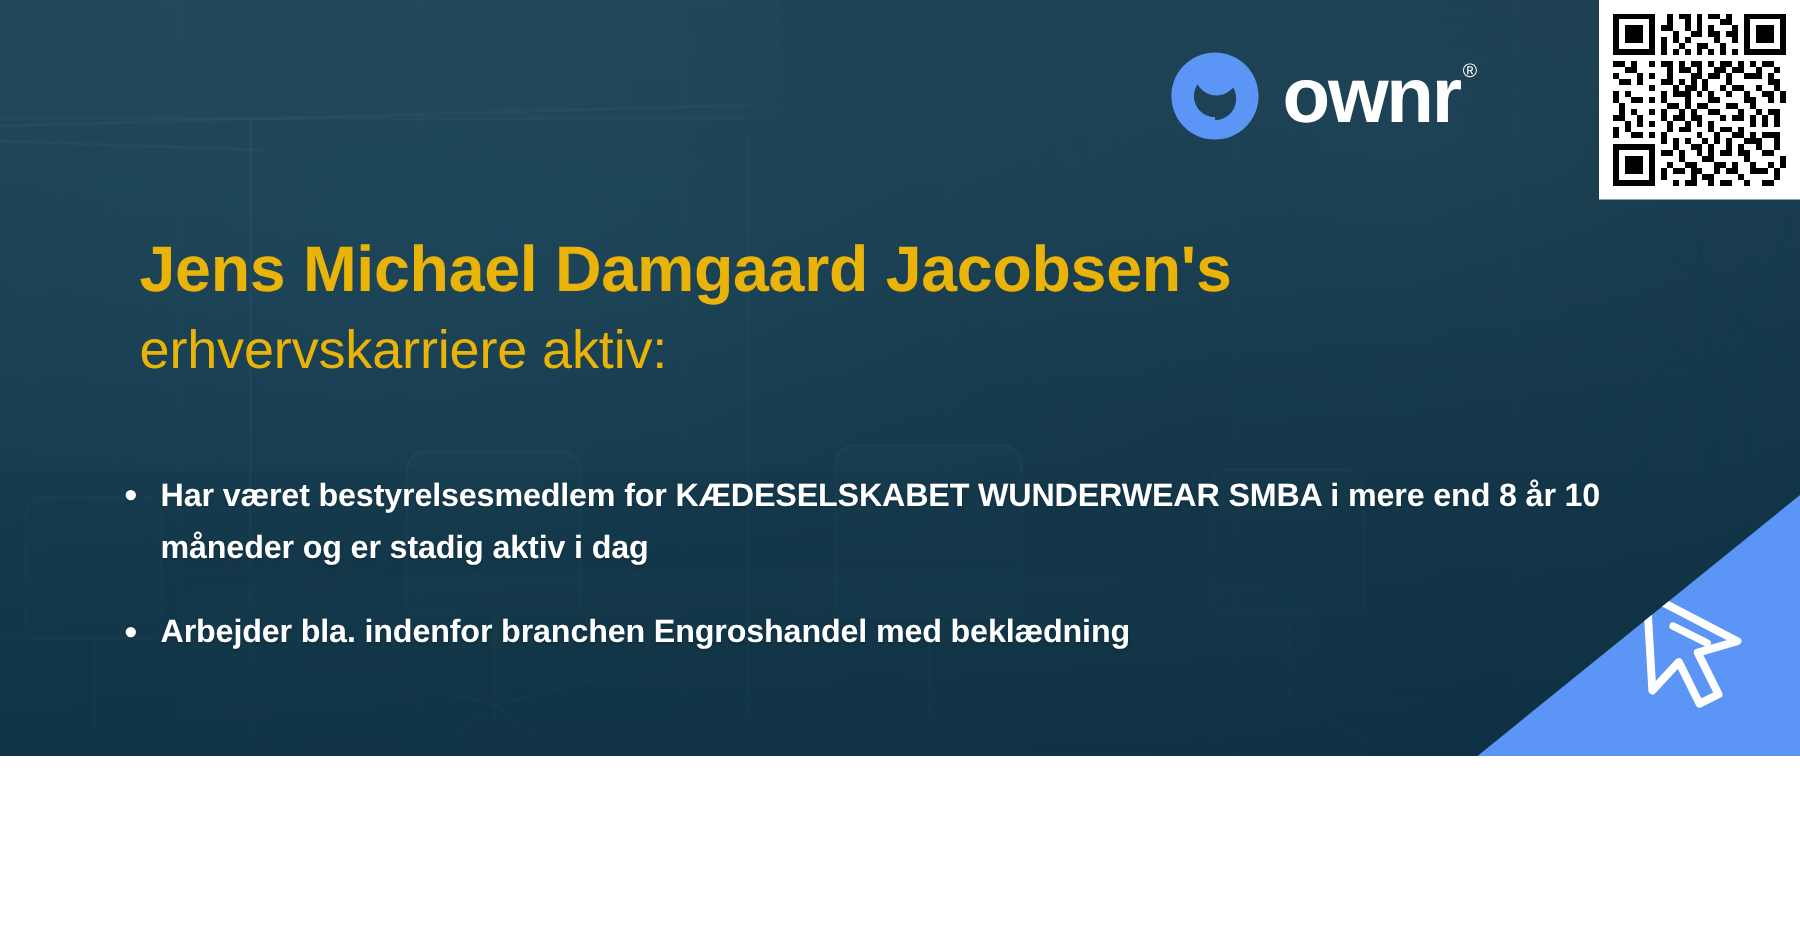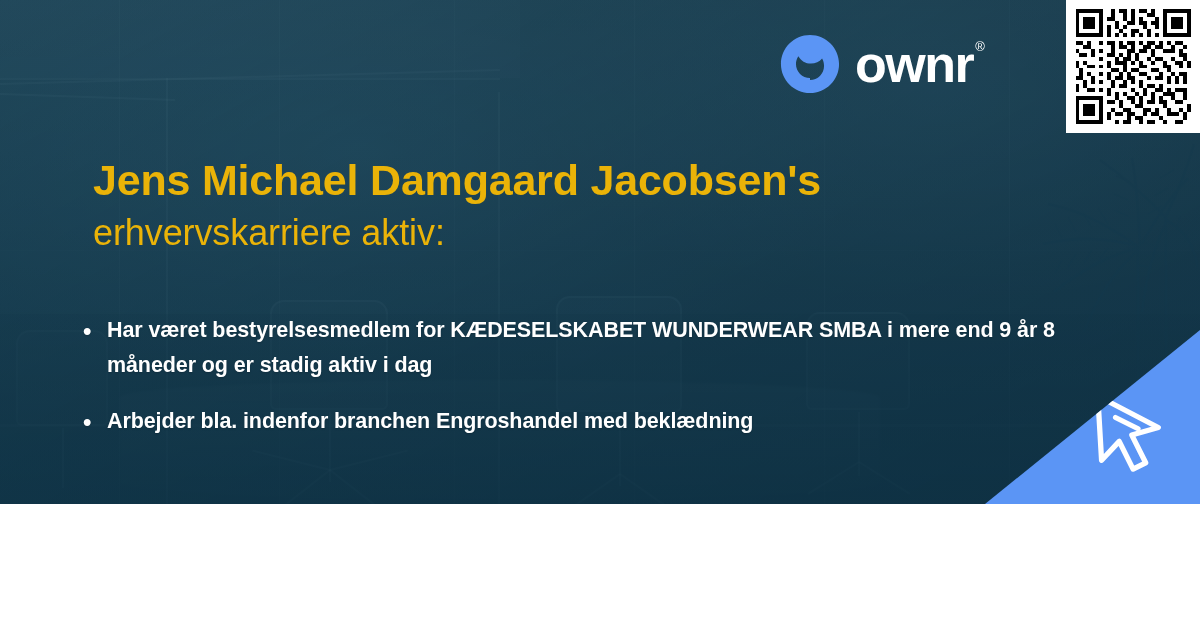--- a/index.html
+++ b/index.html
@@ -453,21 +453,21 @@
       <span>ownr</span><span class="logo-reg">®</span>
     </div>
   </div>
 
   <div id="headline">
     <div class="headline-1">Jens Michael Damgaard Jacobsen's</div>
     <div class="headline-2">erhvervskarriere aktiv:</div>
   </div>
 
   <ul id="bullets">
-    <li>Har været bestyrelsesmedlem for KÆDESELSKABET WUNDERWEAR SMBA i mere end 9 år 8 måneder og er stadig aktiv i dag</li>
+    <li>Har været bestyrelsesmedlem for KÆDESELSKABET WUNDERWEAR SMBA i mere end 8 år 10 måneder og er stadig aktiv i dag</li>
     <li>Arbejder bla. indenfor branchen Engroshandel med beklædning</li>
   </ul>
 
   <div id="corner">
     <svg id="cursor-icon" viewBox="0 0 100 100">
       <g stroke="#ffffff" stroke-width="4.2" fill="none" stroke-linecap="round" stroke-linejoin="round">
         <path d="M30 27 L78 52 L57 58 L68 80 L58 85 L47 63 L33 78 Z"></path>
         <path d="M44 44 L62 53" stroke-width="4"></path>
       </g>
       <g stroke="#ffffff" stroke-width="4" stroke-linecap="round">

